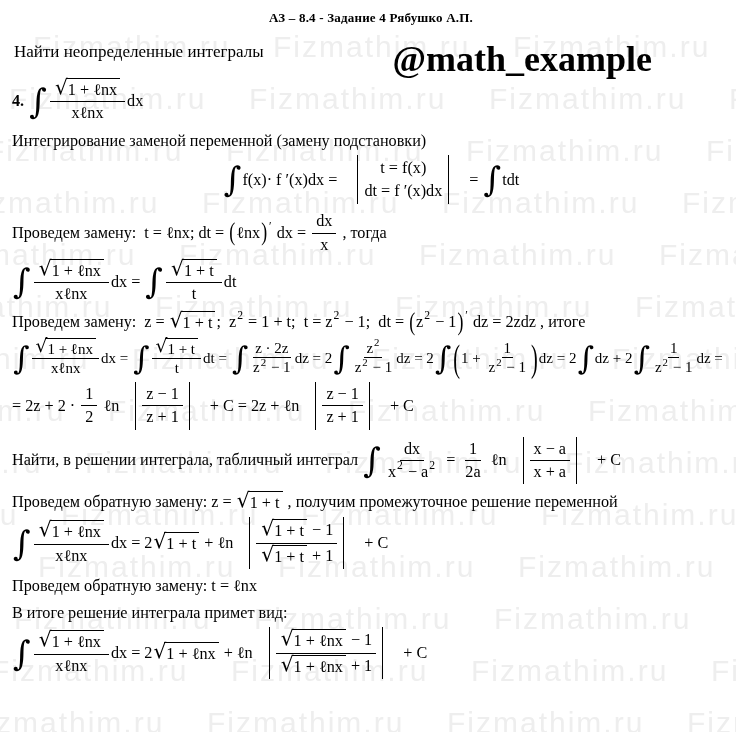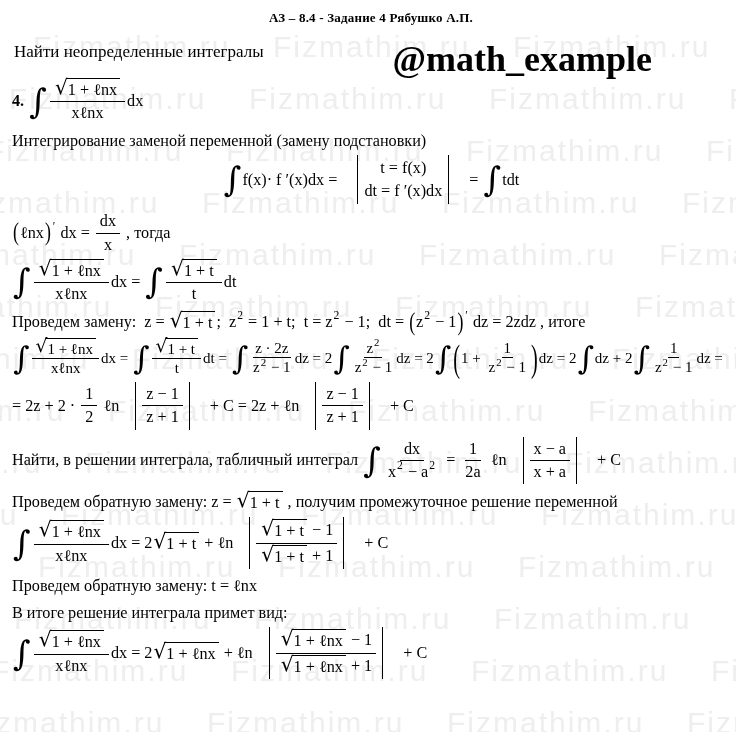--- a/index.html
+++ b/index.html
@@ -163,20 +163,21 @@
             <span class="mstkrow">
               <span class="mtext">dt = f ′(x)dx</span>
             </span>
           </span>
         </span>
         <span class="mtext"> = </span>
         <span class="mint">∫</span>
         <span class="mtext">tdt</span>
       </div>
       <div class="line k-text">
+        <span class="mtext">Проведем замену:  t = ℓnx; dt = </span>
         <span class="mbigm">(</span>
         <span class="mtext">ℓnx</span>
         <span class="mbigm">)</span>
         <span class="msup"><span class="mtext">′</span></span>
         <span class="mtext"> dx = </span>
         <span class="mfrac">
           <span class="mnum">
             <span class="mtext">dx</span>
           </span>
           <span class="mden">

